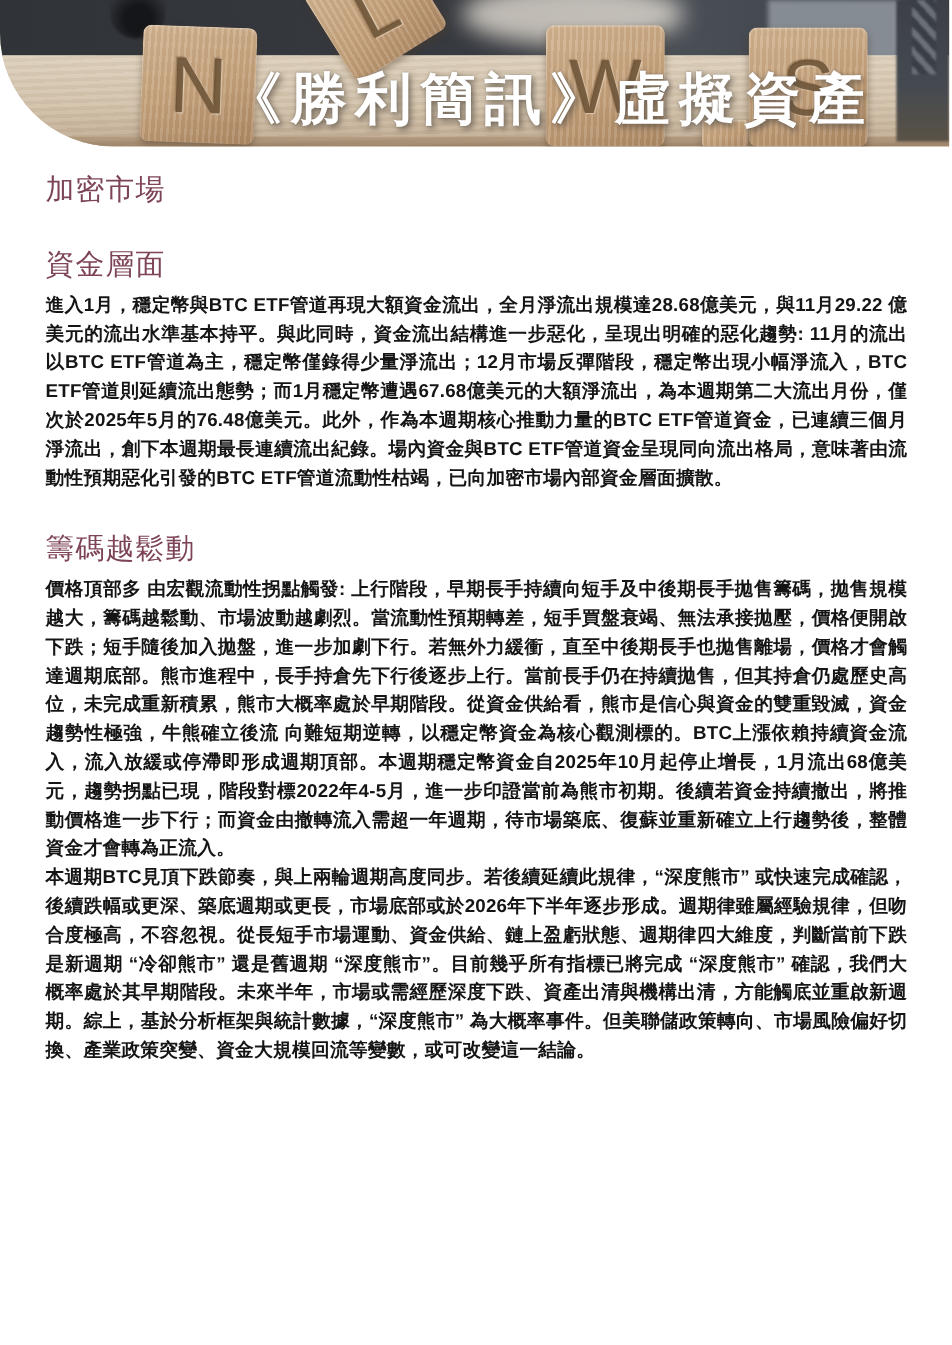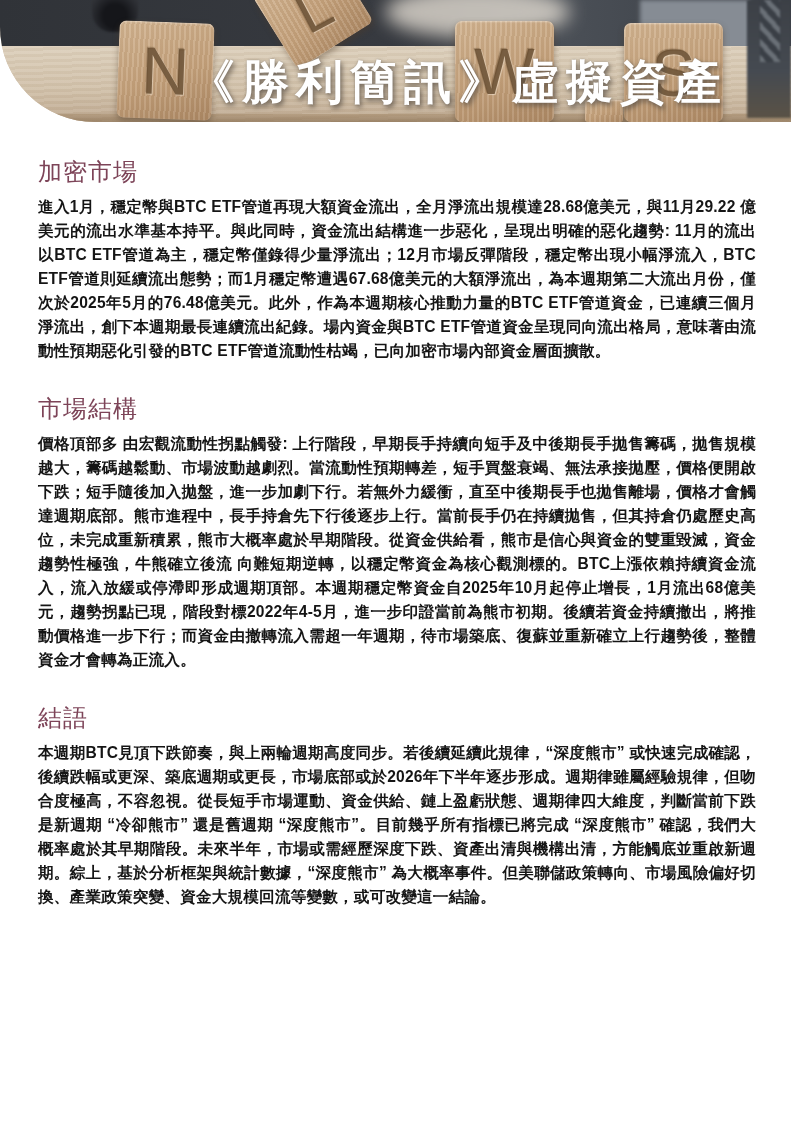--- a/index.html
+++ b/index.html
@@ -100,21 +100,21 @@
   .content{
     position:absolute;left:38px;top:122px;width:718px;
   }
   .section-heading{
     margin:30px 0 7px 0;
     font-size:24px;
     font-weight:500;
     color:#7d4458;
     letter-spacing:1px;
   }
-  .section-heading.first{margin-top:34px;}
+  .section-heading.first{margin-top:20px;}
   .section-body{
     margin:0;
     font-size:15.6px;
     line-height:24px;
     font-weight:bold;
     color:#151515;
     text-align:justify;
     letter-spacing:.2px;
   }
 </style>
@@ -147,22 +147,22 @@
     </div>
     <div class="block block-chip"></div>
 
     <div class="masthead-title">《勝利簡訊》虛擬資產</div>
   </div>
 
   <div class="content">
 
     <h2 class="section-heading first">加密市場</h2>
 
+    <h2 class="section-heading">資金層面</h2>
     <p class="section-body">進入1月，穩定幣與BTC ETF管道再現大額資金流出，全月淨流出規模達28.68億美元，與11月29.22 億美元的流出水準基本持平。與此同時，資金流出結構進一步惡化，呈現出明確的惡化趨勢: 11月的流出以BTC ETF管道為主，穩定幣僅錄得少量淨流出；12月市場反彈階段，穩定幣出現小幅淨流入，BTC ETF管道則延續流出態勢；而1月穩定幣遭遇67.68億美元的大額淨流出，為本週期第二大流出月份，僅次於2025年5月的76.48億美元。此外，作為本週期核心推動力量的BTC ETF管道資金，已連續三個月淨流出，創下本週期最長連續流出紀錄。場內資金與BTC ETF管道資金呈現同向流出格局，意味著由流動性預期惡化引發的BTC ETF管道流動性枯竭，已向加密市場內部資金層面擴散。</p>
 
-    <h2 class="section-heading">市場結構</h2>
+    <h2 class="section-heading">籌碼越鬆動</h2>
     <p class="section-body">價格頂部多 由宏觀流動性拐點觸發: 上行階段，早期長手持續向短手及中後期長手拋售籌碼，拋售規模越大，籌碼越鬆動、市場波動越劇烈。當流動性預期轉差，短手買盤衰竭、無法承接拋壓，價格便開啟下跌；短手隨後加入拋盤，進一步加劇下行。若無外力緩衝，直至中後期長手也拋售離場，價格才會觸達週期底部。熊市進程中，長手持倉先下行後逐步上行。當前長手仍在持續拋售，但其持倉仍處歷史高位，未完成重新積累，熊市大概率處於早期階段。從資金供給看，熊市是信心與資金的雙重毀滅，資金趨勢性極強，牛熊確立後流 向難短期逆轉，以穩定幣資金為核心觀測標的。BTC上漲依賴持續資金流入，流入放緩或停滯即形成週期頂部。本週期穩定幣資金自2025年10月起停止增長，1月流出68億美元，趨勢拐點已現，階段對標2022年4-5月，進一步印證當前為熊市初期。後續若資金持續撤出，將推動價格進一步下行；而資金由撤轉流入需超一年週期，待市場築底、復蘇並重新確立上行趨勢後，整體資金才會轉為正流入。</p>
 
-    <h2 class="section-heading">結語</h2>
     <p class="section-body">本週期BTC見頂下跌節奏，與上兩輪週期高度同步。若後續延續此規律，“深度熊市” 或快速完成確認，後續跌幅或更深、築底週期或更長，市場底部或於2026年下半年逐步形成。週期律雖屬經驗規律，但吻合度極高，不容忽視。從長短手市場運動、資金供給、鏈上盈虧狀態、週期律四大維度，判斷當前下跌是新週期 “冷卻熊市” 還是舊週期 “深度熊市”。目前幾乎所有指標已將完成 “深度熊市” 確認，我們大概率處於其早期階段。未來半年，市場或需經歷深度下跌、資產出清與機構出清，方能觸底並重啟新週期。綜上，基於分析框架與統計數據，“深度熊市” 為大概率事件。但美聯儲政策轉向、市場風險偏好切換、產業政策突變、資金大規模回流等變數，或可改變這一結論。</p>
 
   </div>
 </div>
 
 </body></html>

